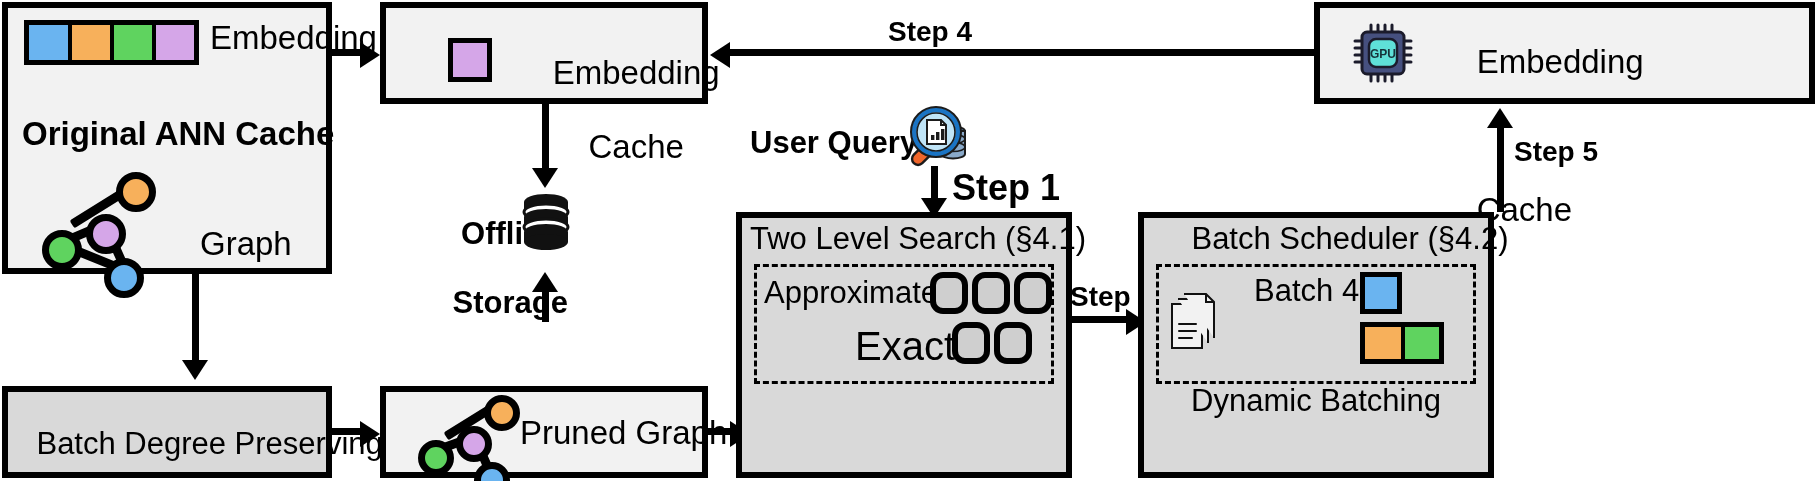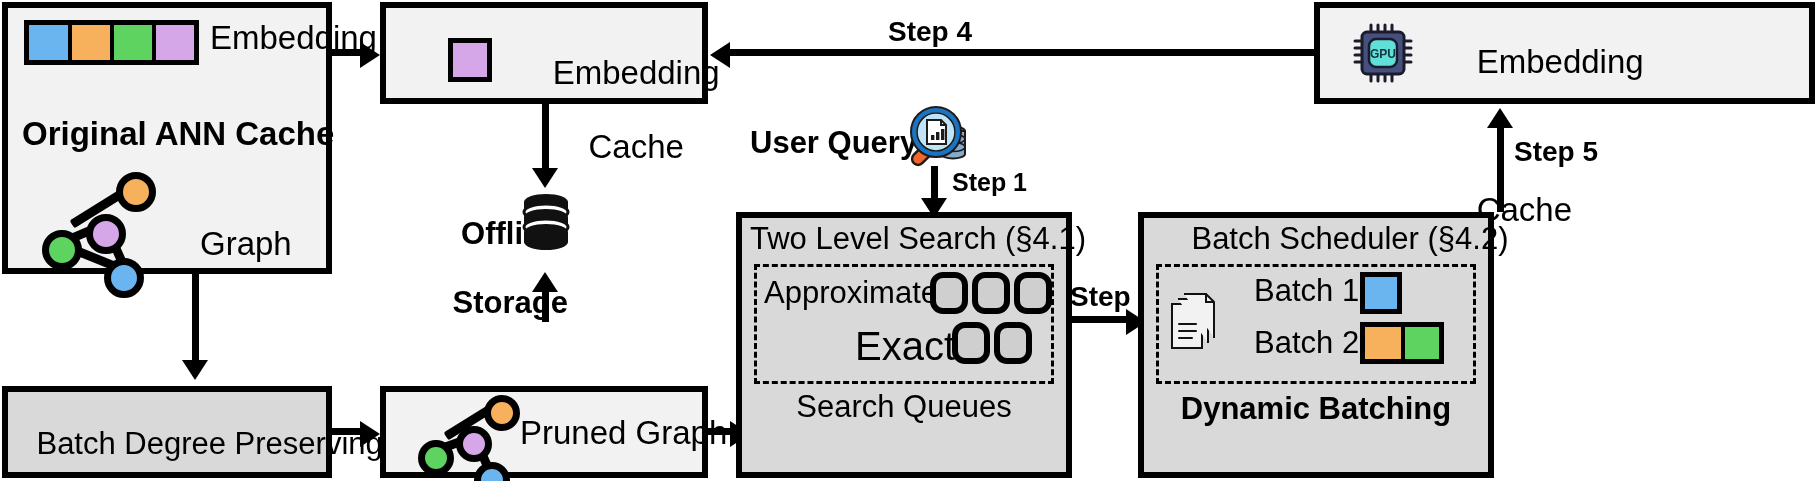--- a/index.html
+++ b/index.html
@@ -260,37 +260,36 @@
       <path d="M25,16 L39,16 L44,21 L44,40 L25,40 Z" fill="#ffffff" stroke="#1b1b1b" stroke-width="2"></path>
       <path d="M39,16 L39,21 L44,21" fill="none" stroke="#1b1b1b" stroke-width="2"></path>
       <rect x="29" y="31" width="3.4" height="5" fill="#1b1b1b"></rect>
       <rect x="34" y="28" width="3.4" height="8" fill="#1b1b1b"></rect>
       <rect x="39" y="25" width="3.4" height="11" fill="#1b1b1b"></rect>
     </svg>
   </div>
 
   <div class="vline" style="left:931px;top:166px;height:38px;"></div>
   <div class="arrowD" style="left:921px;top:198px;"></div>
-  <div class="lbl bold" style="left:952px;top:168px;font-size:25px;">Step 1</div>
+  <div class="lbl bold" style="left:952px;top:168px;font-size:36px;">Step 1</div>
 
   <div class="box box-grey" style="left:736px;top:212px;width:336px;height:266px;"></div>
   <div class="lbl center" style="left:736px;top:222px;width:364px;font-size:31px;">Two Level Search (§4.1)</div>
 
   <div class="dashed" style="left:754px;top:264px;width:300px;height:120px;"></div>
 
   <div class="lbl" style="left:764px;top:276px;font-size:31px;">Approximate</div>
   <div class="slot" style="left:930px;top:272px;width:38px;height:42px;"></div>
   <div class="slot" style="left:972px;top:272px;width:38px;height:42px;"></div>
   <div class="slot" style="left:1014px;top:272px;width:38px;height:42px;"></div>
 
   <div class="lbl" style="left:855px;top:324px;font-size:40px;">Exact</div>
   <div class="slot" style="left:952px;top:322px;width:38px;height:42px;"></div>
   <div class="slot" style="left:994px;top:322px;width:38px;height:42px;"></div>
 
-  <div class="lbl center" style="left:736px;top:390px;width:336px;font-size:31px;">Search Queues</div>
 
   <div class="hline" style="left:1072px;top:316px;width:60px;"></div>
   <div class="arrowR" style="left:1126px;top:309px;"></div>
   <div class="lbl bold" style="left:1070px;top:281px;font-size:28px;">Step 2</div>
 
   <div class="box box-grey" style="left:1138px;top:212px;width:356px;height:266px;"></div>
   <div class="lbl center" style="left:1138px;top:222px;width:424px;font-size:31px;">Batch Scheduler (§4.2)</div>
 
   <div class="dashed" style="left:1156px;top:264px;width:320px;height:120px;"></div>
 
@@ -301,28 +300,27 @@
       <path d="M16,2 L38,2 L46,10 L46,46" fill="#f2f2f2" stroke="#111" stroke-width="2"></path>
       <path d="M38,2 L38,10 L46,10" fill="none" stroke="#111" stroke-width="2"></path>
       <g stroke="#111" stroke-width="2" stroke-linecap="round">
         <line x1="11" y1="32" x2="28" y2="32"></line>
         <line x1="11" y1="39" x2="28" y2="39"></line>
         <line x1="11" y1="46" x2="24" y2="46"></line>
       </g>
     </svg>
   </div>
 
-  <div class="lbl" style="left:1254px;top:274px;font-size:31px;">Batch 1</div>
+  <div class="lbl" style="left:1254px;top:274px;font-size:31px;">Batch 4</div>
   <div class="sq" style="left:1360px;top:272px;width:42px;height:42px;background:#6ab4f0;"></div>
 
-  <div class="lbl" style="left:1254px;top:326px;font-size:31px;">Batch 2</div>
   <div class="cellrow" style="left:1360px;top:322px;width:84px;height:42px;">
     <div class="cell" style="background:#f7b05b;"></div>
     <div class="cell" style="background:#5fd35f;"></div>
   </div>
 
-  <div class="lbl center" style="left:1138px;top:392px;width:356px;font-size:31px;font-weight:bold;">Dynamic Batching</div>
+  <div class="lbl center" style="left:1138px;top:384px;width:356px;font-size:31px;">Dynamic Batching</div>
 
   <div class="vline" style="left:1497px;top:128px;height:84px;"></div>
   <div class="arrowU" style="left:1487px;top:108px;"></div>
   <div class="lbl bold" style="left:1514px;top:136px;font-size:28px;">Step 5</div>
 
 </div>
 
 </body></html>

